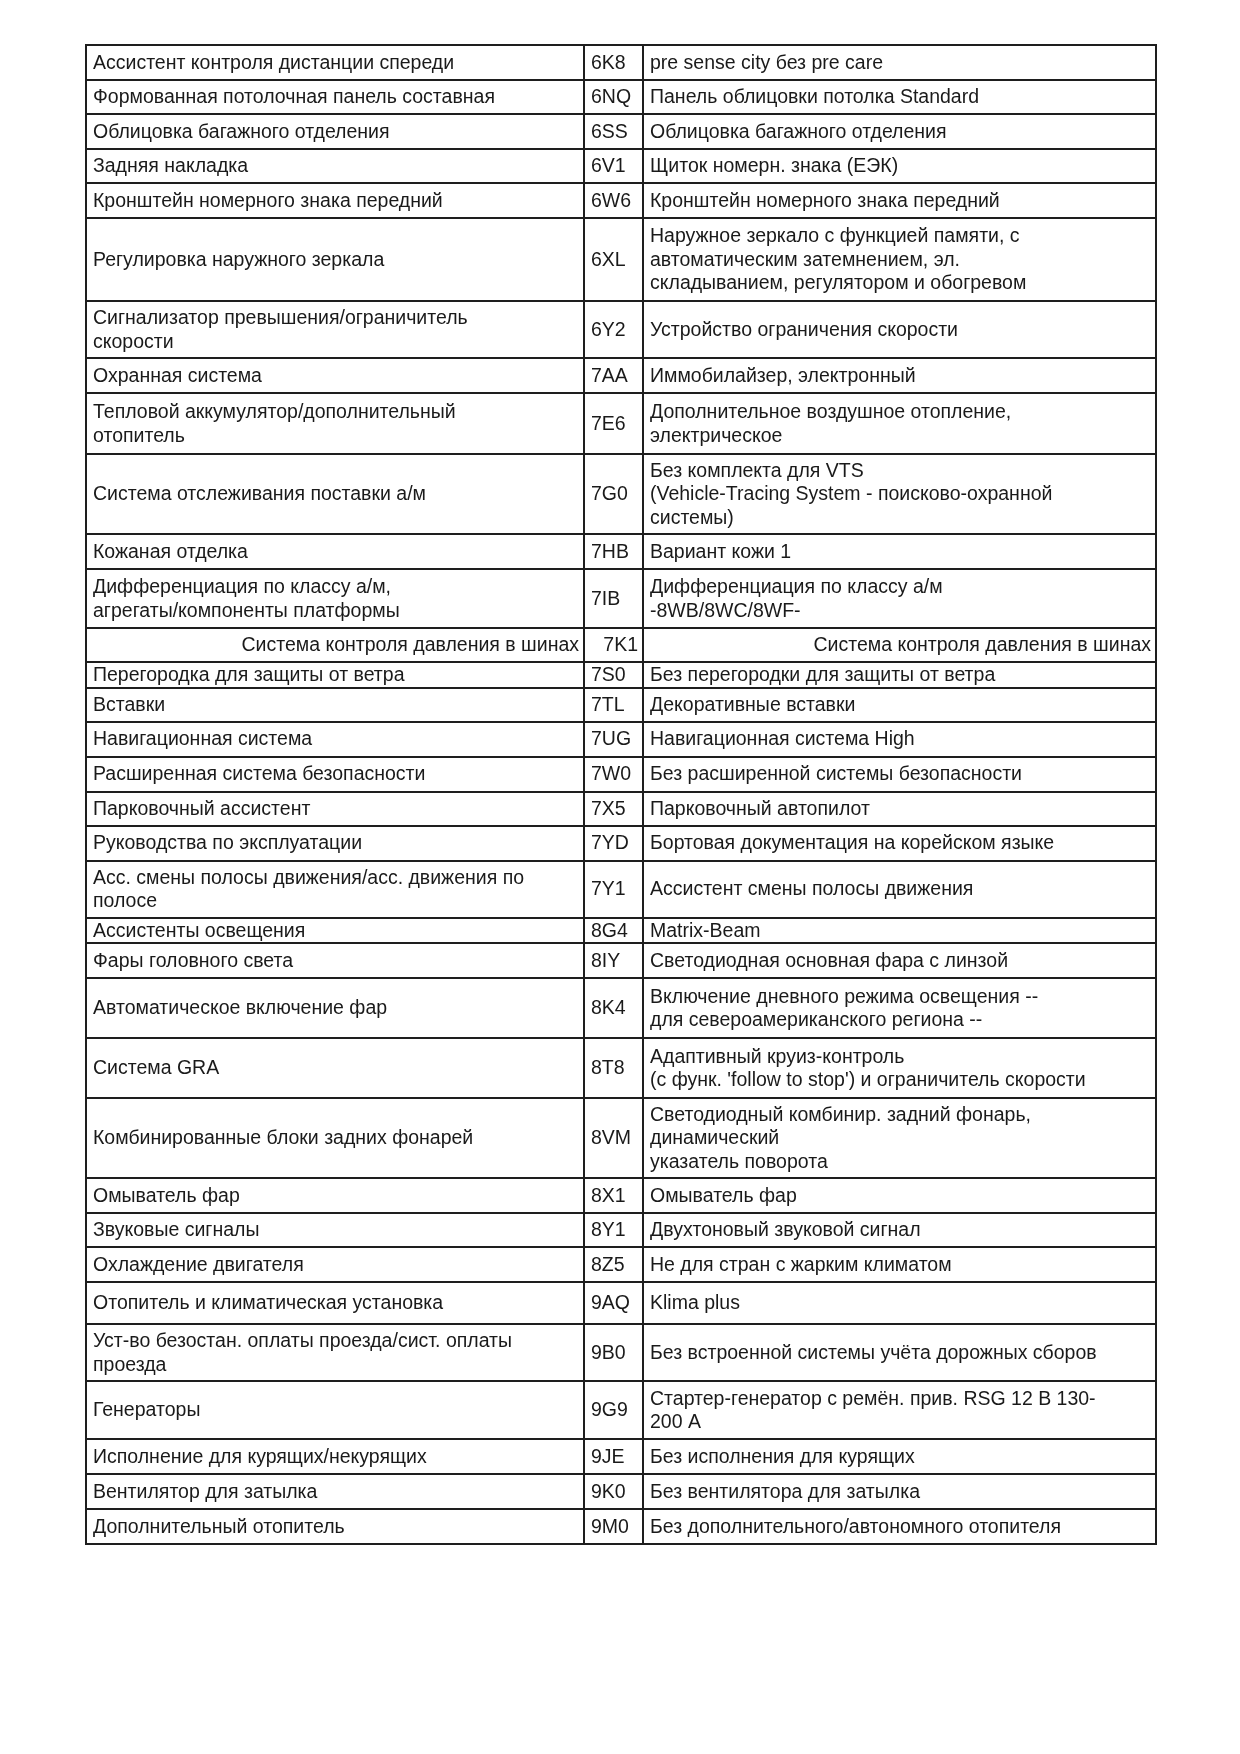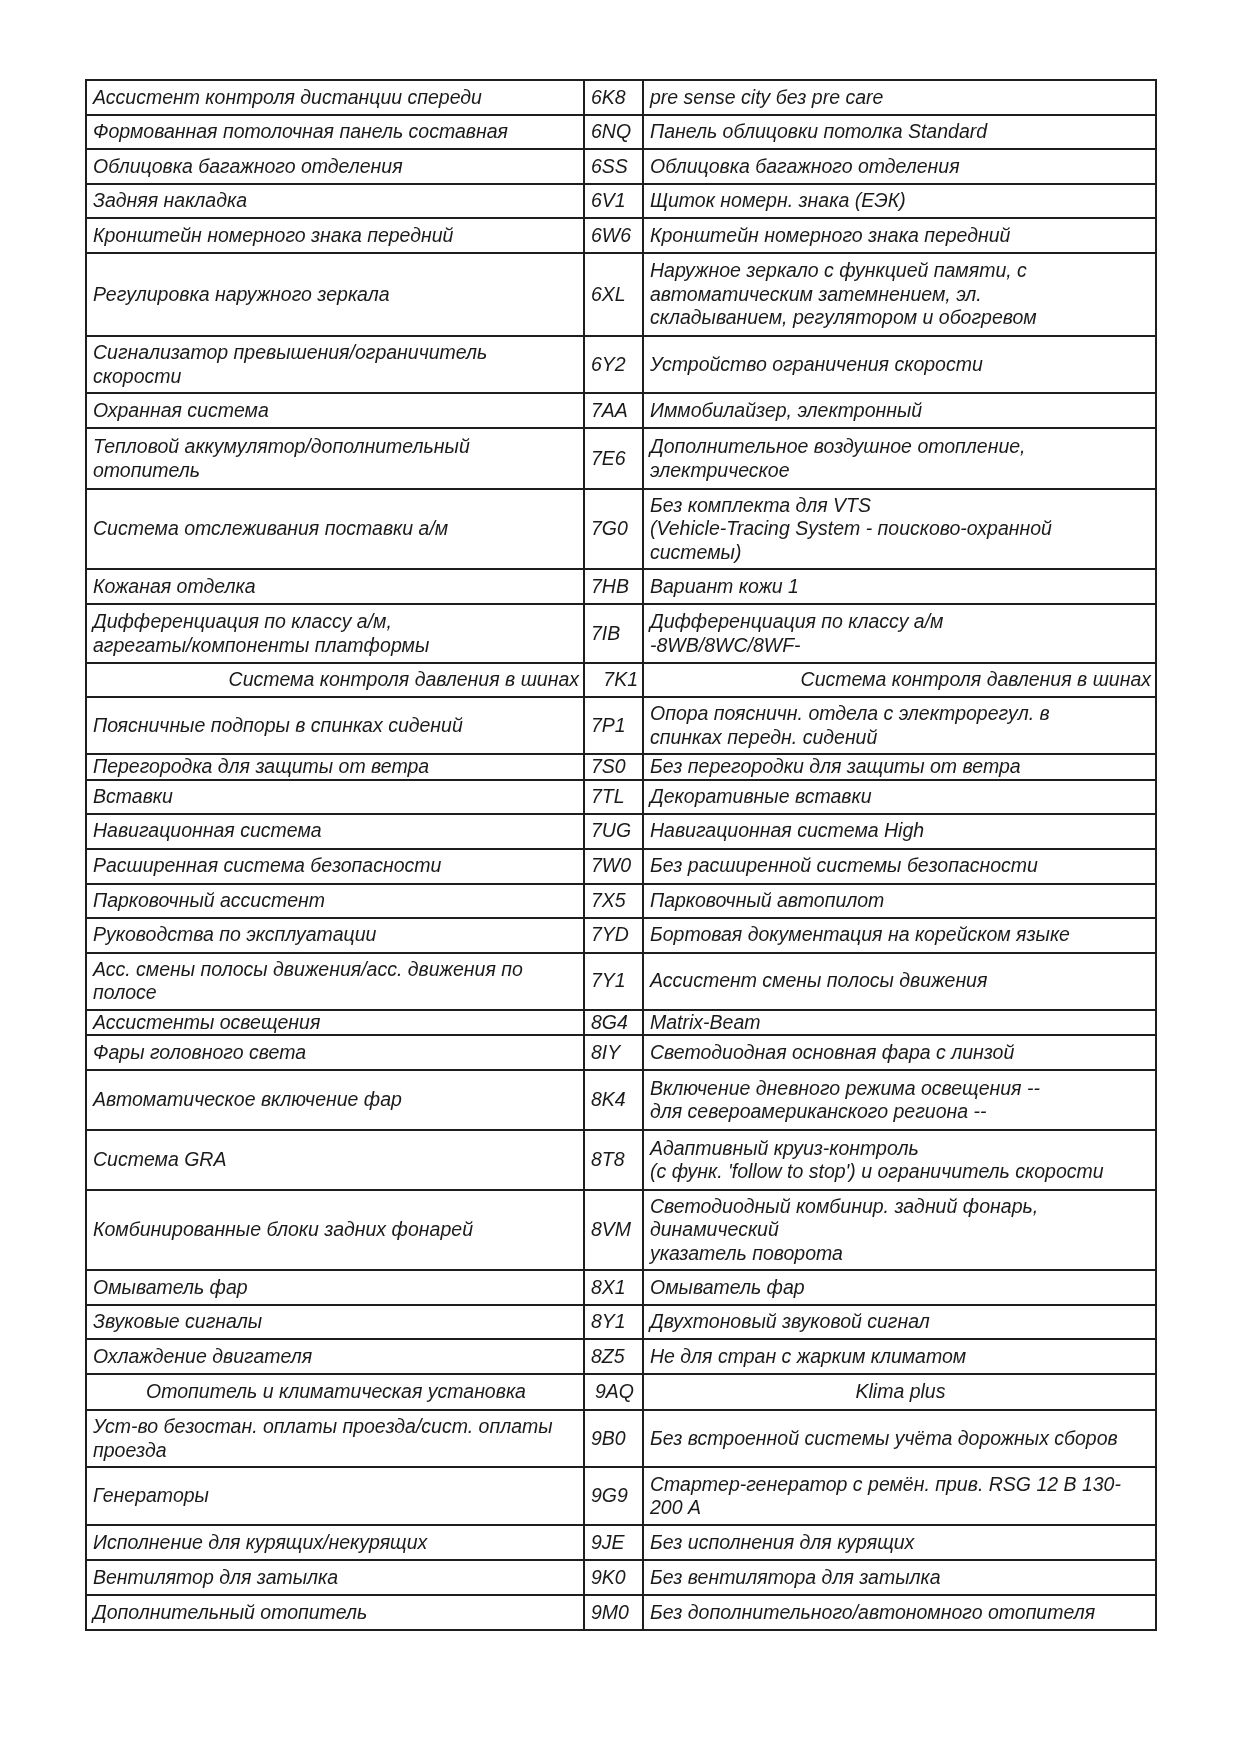--- a/index.html
+++ b/index.html
@@ -1,18 +1,18 @@
 <!DOCTYPE html>
 <html><head>
 <meta charset="utf-8">
 <style>
   html, body { margin: 0; padding: 0; background: #ffffff; }
   body { width: 1240px; height: 1754px; position: relative; overflow: hidden;
          font-family: "Liberation Sans", "DejaVu Sans", sans-serif; color: #1a1a1a; }
-  .page { position: absolute; left: 85px; top: 79px; width: 1070px; font-style: italic; }
+  .page { position: absolute; left: 85px; top: 44px; width: 1070px; }
   table.spec { border-collapse: collapse; width: 1070px; table-layout: fixed; }
   table.spec td { border: 2px solid #1e1e1e; padding: 0 4px 0 6px; vertical-align: middle;
                   font-size: 19.5px; line-height: 23.5px; }
   col.c1 { width: 498px; }
   col.c2 { width: 59px; }
   col.c3 { width: 513px; }
   td.code { padding-left: 5px; padding-right: 2px; }
   .ln { display: block; white-space: nowrap; }
 </style>
 </head>
@@ -145,30 +145,20 @@
         </tr>
         <tr style="height: 34px; text-align: right;">
           <td class="feature">
             <span class="ln">Система контроля давления в шинах</span>
           </td>
           <td class="code">7K1</td>
           <td class="value">
             <span class="ln">Система контроля давления в шинах</span>
           </td>
         </tr>
-        <tr style="height: 57px;">
-          <td class="feature">
-            <span class="ln">Поясничные подпоры в спинках сидений</span>
-          </td>
-          <td class="code">7P1</td>
-          <td class="value">
-            <span class="ln">Опора поясничн. отдела с электрорегул. в</span>
-            <span class="ln">спинках передн. сидений</span>
-          </td>
-        </tr>
         <tr style="height: 24px;">
           <td class="feature">
             <span class="ln">Перегородка для защиты от ветра</span>
           </td>
           <td class="code">7S0</td>
           <td class="value">
             <span class="ln">Без перегородки для защиты от ветра</span>
           </td>
         </tr>
         <tr style="height: 34px;">
@@ -295,21 +285,21 @@
         </tr>
         <tr style="height: 35px;">
           <td class="feature">
             <span class="ln">Охлаждение двигателя</span>
           </td>
           <td class="code">8Z5</td>
           <td class="value">
             <span class="ln">Не для стран с жарким климатом</span>
           </td>
         </tr>
-        <tr style="height: 36px; text-align: center;">
+        <tr style="height: 42px;">
           <td class="feature">
             <span class="ln">Отопитель и климатическая установка</span>
           </td>
           <td class="code">9AQ</td>
           <td class="value">
             <span class="ln">Klima plus</span>
           </td>
         </tr>
         <tr style="height: 57px;">
           <td class="feature">

